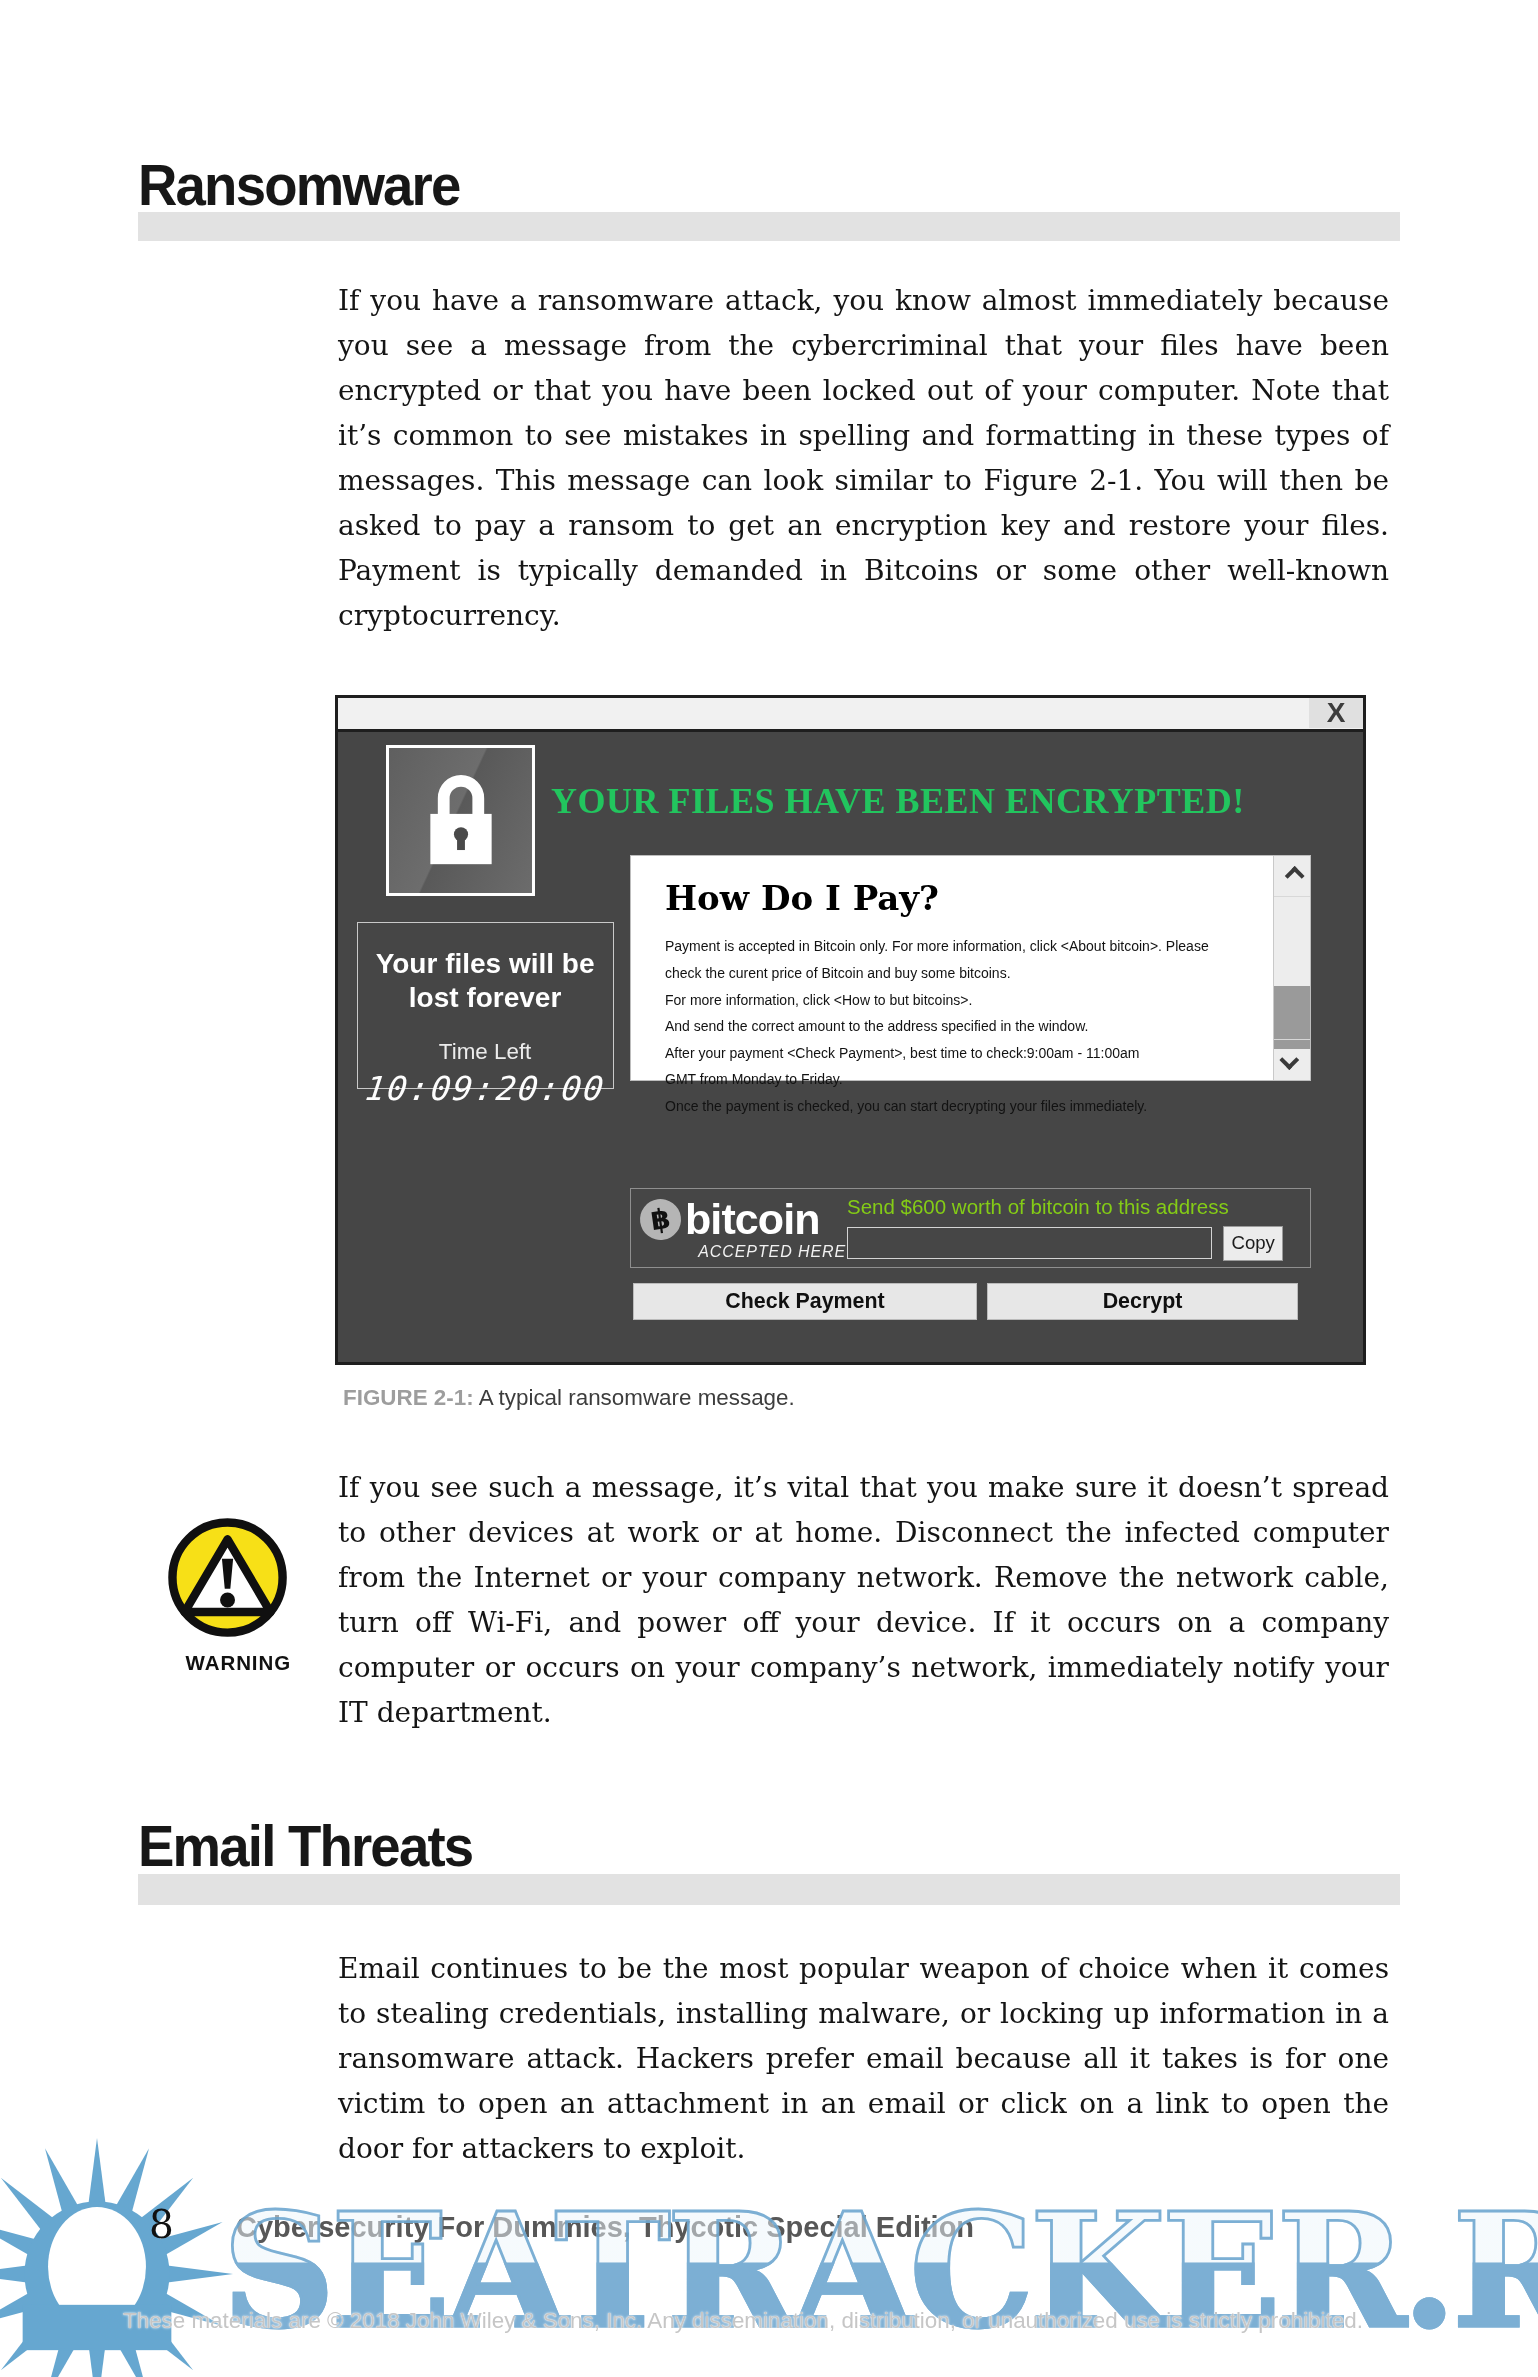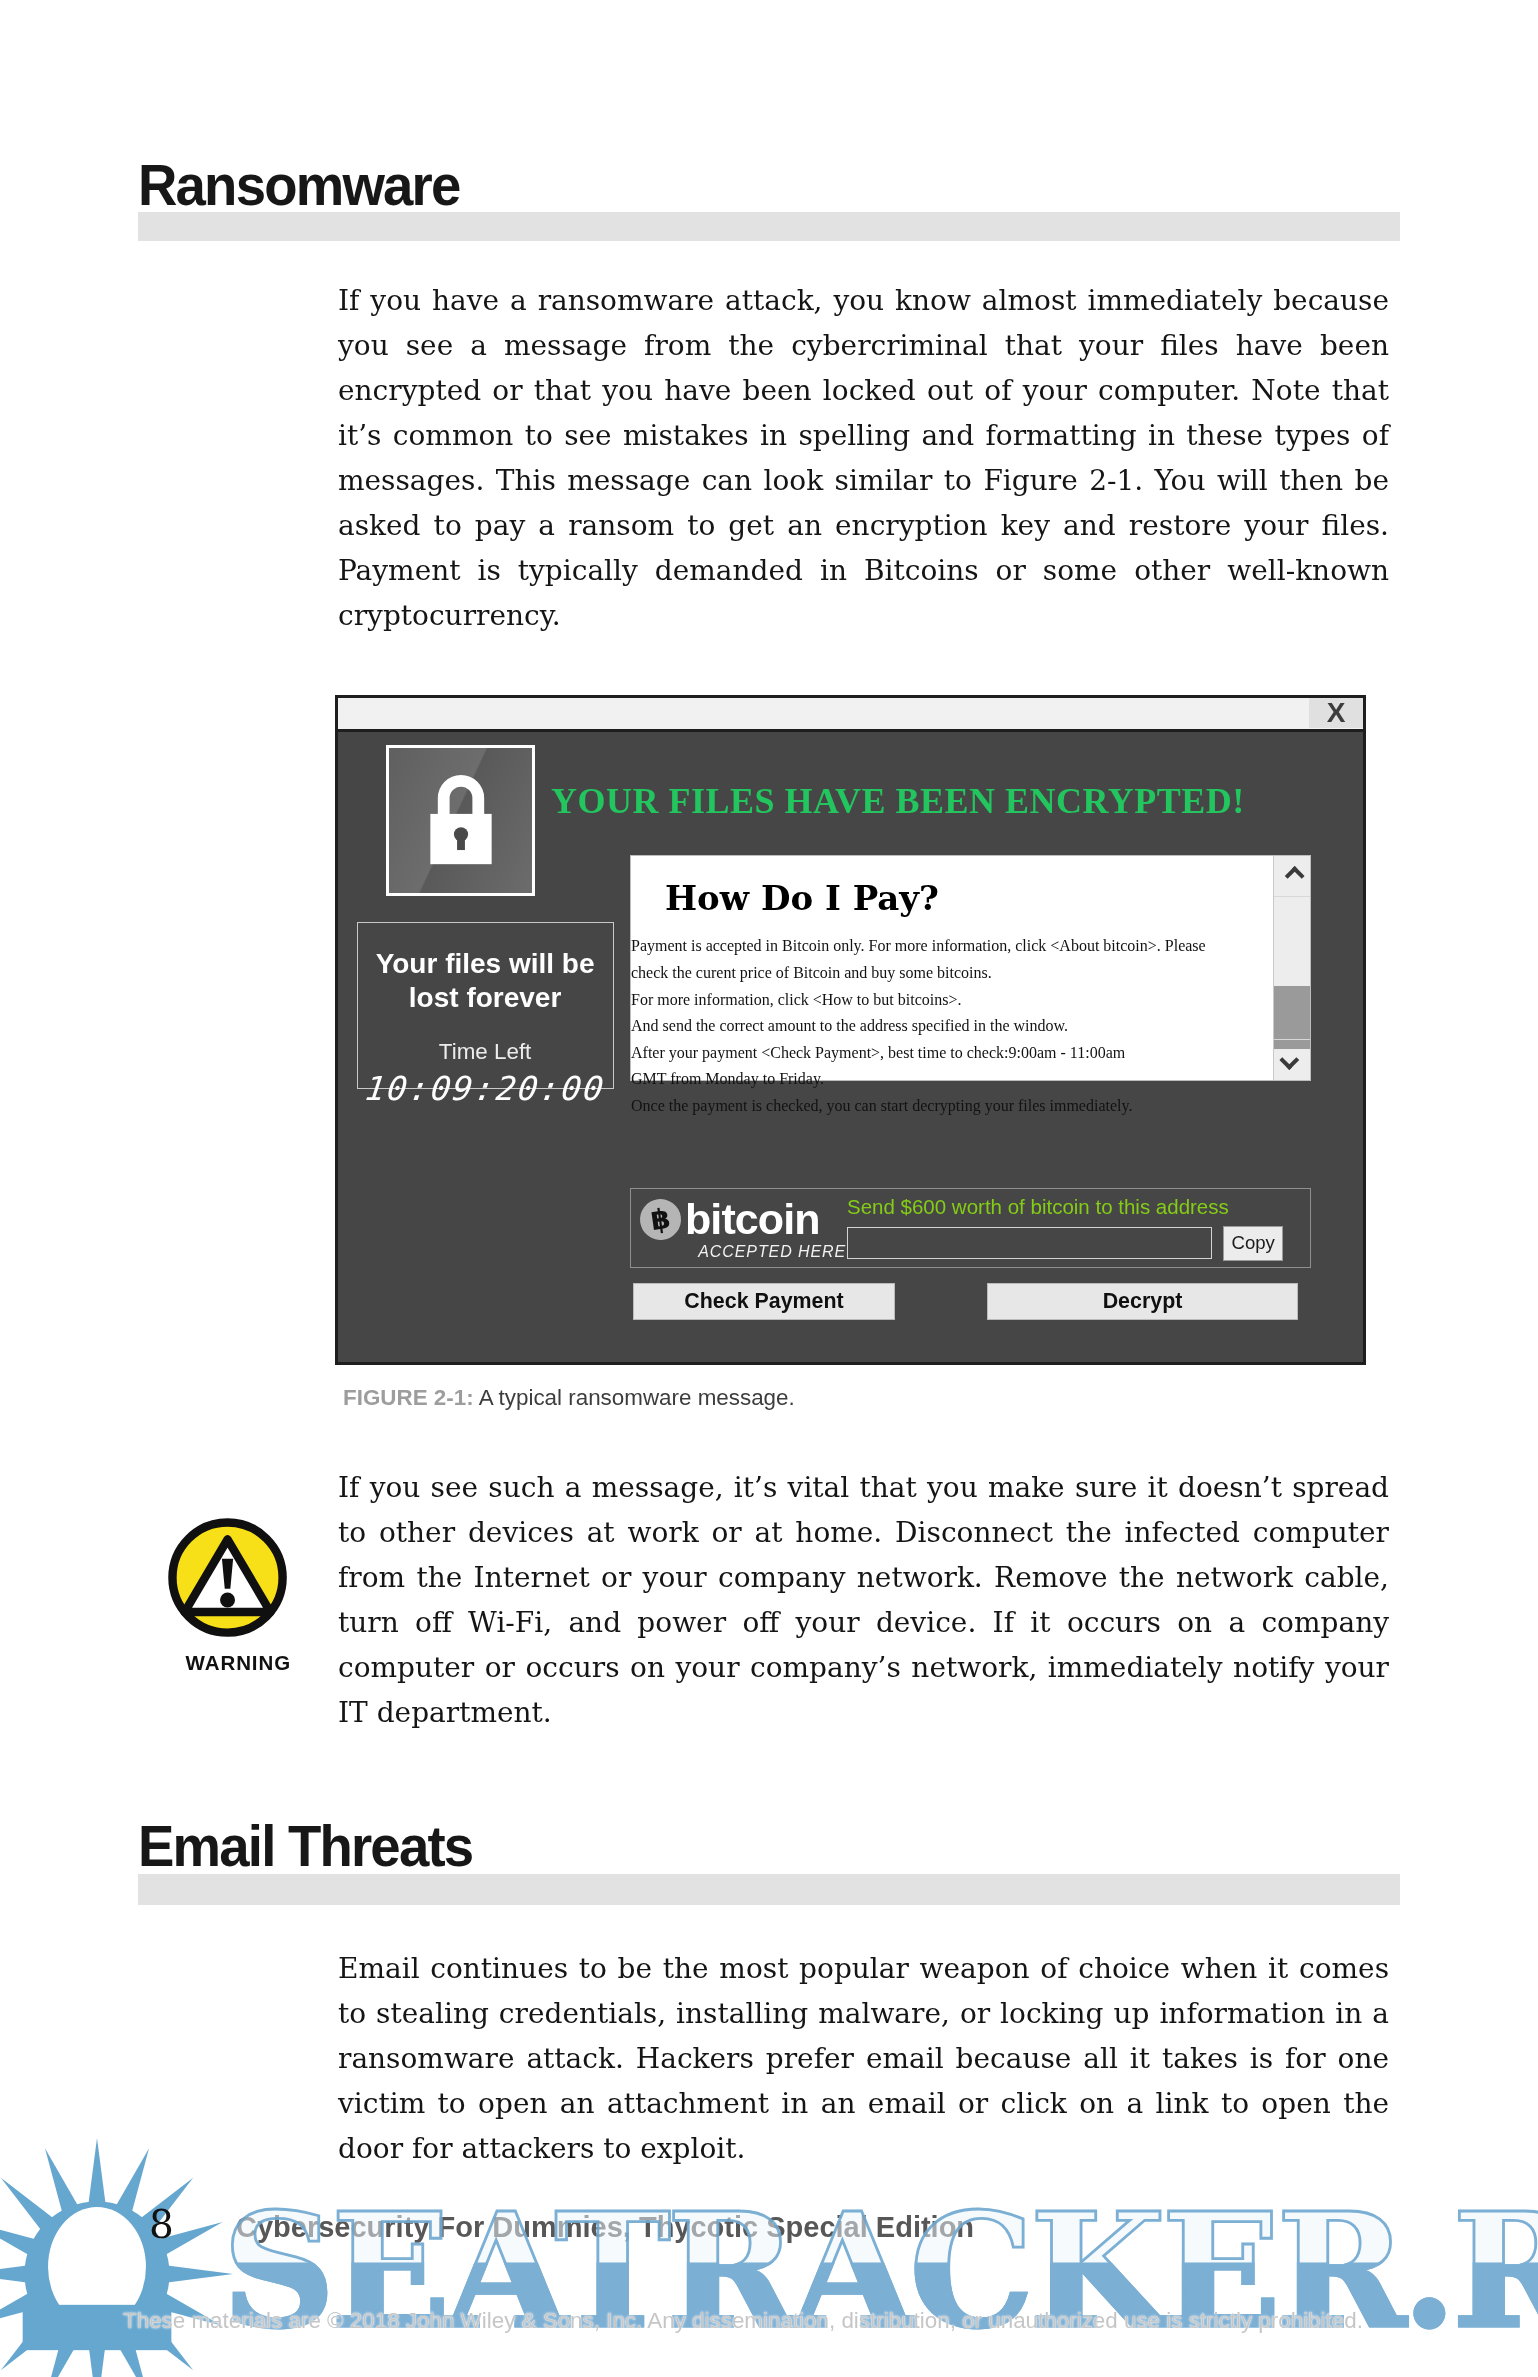--- a/index.html
+++ b/index.html
@@ -60,22 +60,22 @@
   .cd-clock{
     margin-top:3.7px; font-family:"DejaVu Sans Mono",monospace; font-style:italic;
     font-size:33px; letter-spacing:1.9px; transform:skewX(-7deg); color:#fdfdfd;
   }
   .pay-panel{
     position:absolute; left:292px; top:157px; width:681px; height:226px;
     background:#ffffff; border:1.9px solid #bdbdbd;
   }
   .pay-title{ padding:22.4px 0 0 34px; font-family:"DejaVu Serif",serif; font-weight:bold; font-size:34px; color:#000; }
   .pay-body{
-    margin-top:15px; width:606px;
-    font-family:Liberation Serif, serif; font-size:16px; line-height:26.6px;
+    margin-top:15px; padding-left:34px; width:606px;
+    font-family:Liberation Sans, sans-serif; font-size:14px; line-height:26.6px;
     color:#121212; white-space:pre-line;
   }
   .pay-scroll{
     position:absolute; right:0; top:0; width:37px; height:100%;
     background:#ededed; border-left:0.9px solid #c9c9c9;
   }
   .scroll-btn{ position:absolute; left:0; width:100%; height:41px; display:flex; align-items:center; justify-content:center; }
   .scroll-btn.up{ top:0; border-bottom:0.9px solid #d8d8d8; }
   .scroll-btn.down{ bottom:0; border-top:0.9px solid #d8d8d8; }
   .chev{ width:14px; height:14px; border-style:solid; border-width:4.7px 4.7px 0 0; border-color:#3a3a3a; }
@@ -114,21 +114,21 @@
     margin-left:11.2px; width:60px; height:35px; background:#ececec; border:0.9px solid #9b9b9b;
     font-family:"Liberation Sans",sans-serif; font-size:18.6px; color:#1c1c1c;
     display:flex; align-items:center; justify-content:center; cursor:default;
   }
   .rwin-btn{
     position:absolute; top:585px; height:37px; background:#e7e7e7; border:0.9px solid #bbb;
     display:flex; align-items:center; justify-content:center;
     font-family:"Liberation Sans",sans-serif; font-weight:bold; font-size:21.4px; color:#101010;
     cursor:default;
   }
-  .rwin-btn.check{ left:295px; width:262px; }
+  .rwin-btn.check{ left:295px; width:344px; }
   .rwin-btn.decrypt{ left:649px; width:311px; }
 
   .fig-caption{
     position:absolute; left:335px; top:1385px;
     font-family:"Liberation Sans",sans-serif; font-size:22.4px; color:#3d3d3d;
   }
   .fig-caption b{ color:#9d9d9d; font-weight:bold;margin-left:8px; }
 
   
   .warn-wrap{ position:absolute; left:160px; top:1515px; width:131px; text-align:right; }

